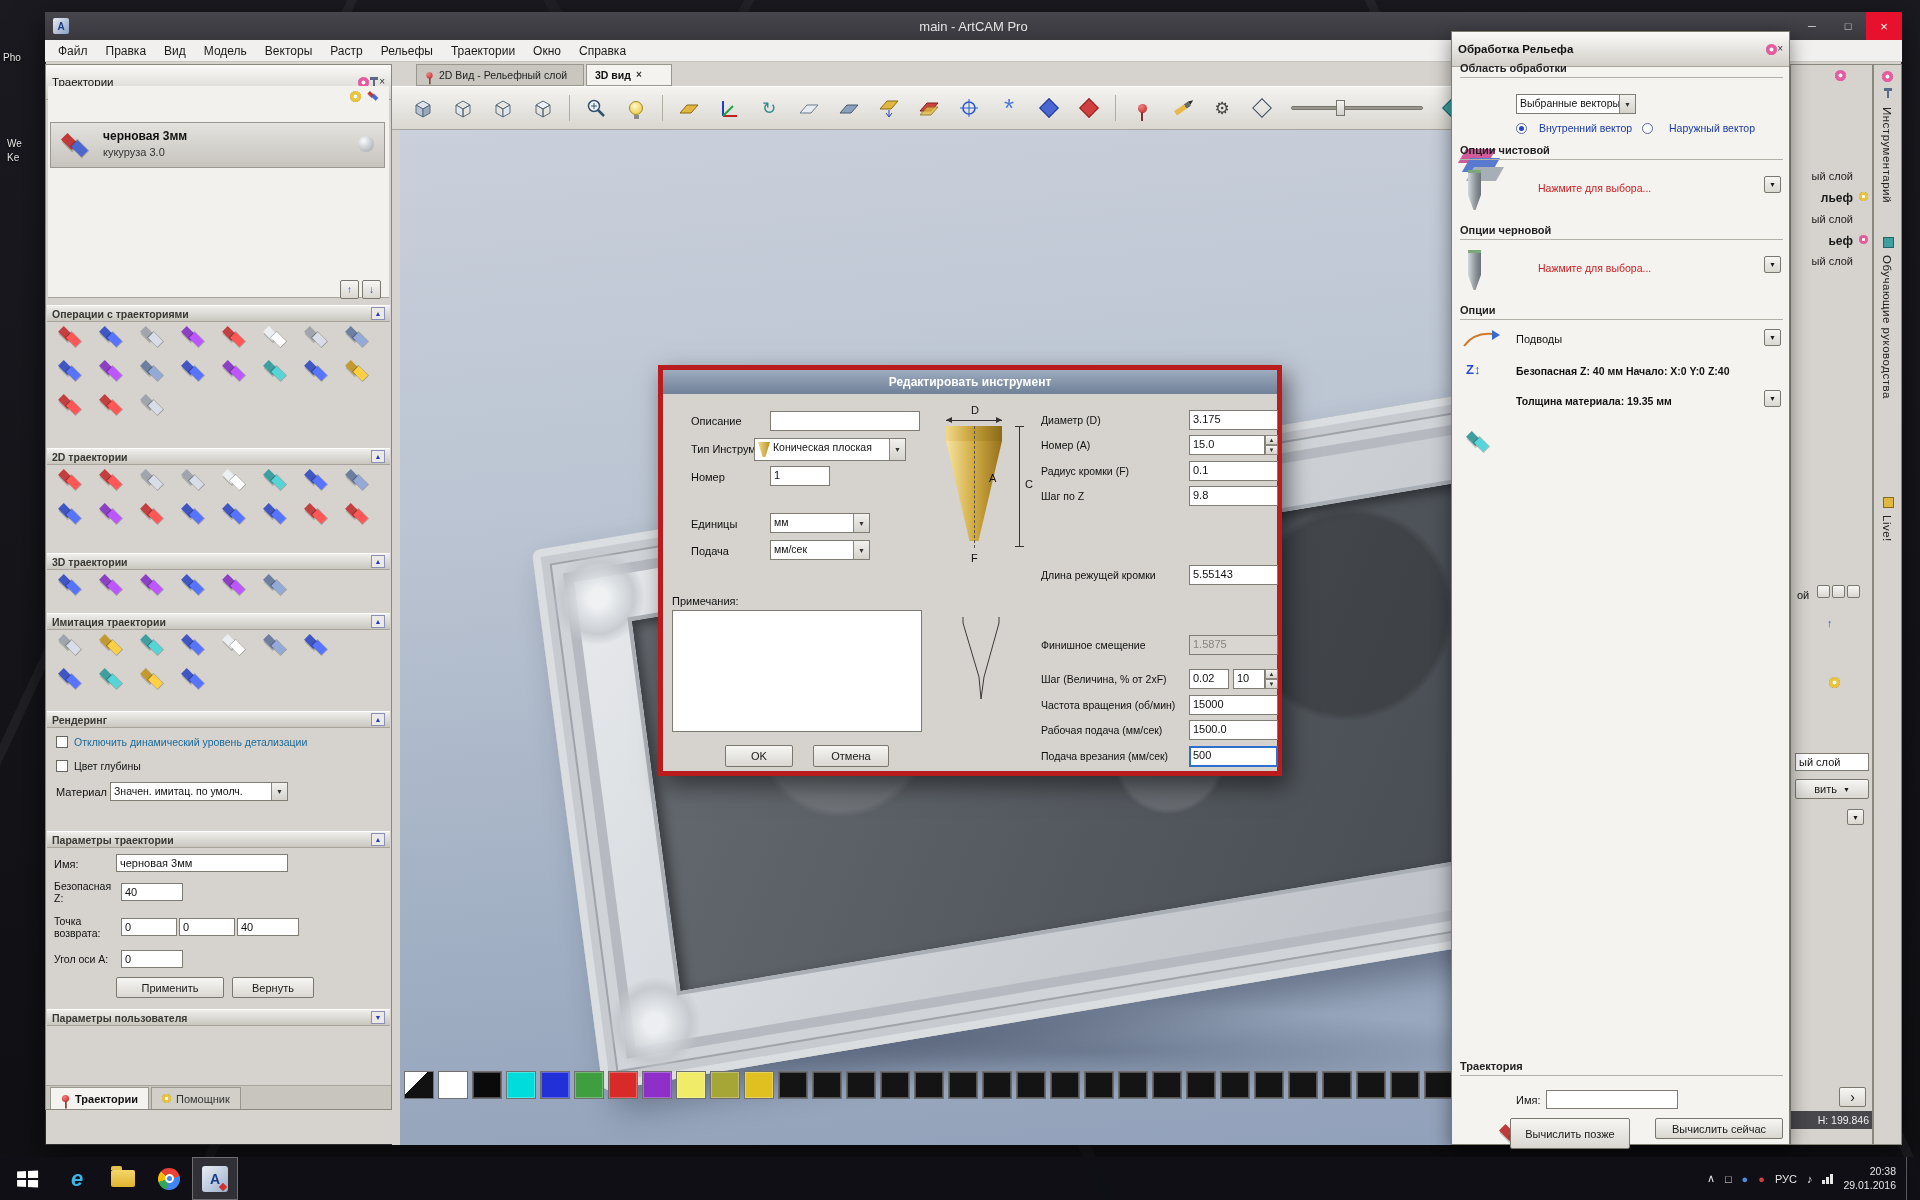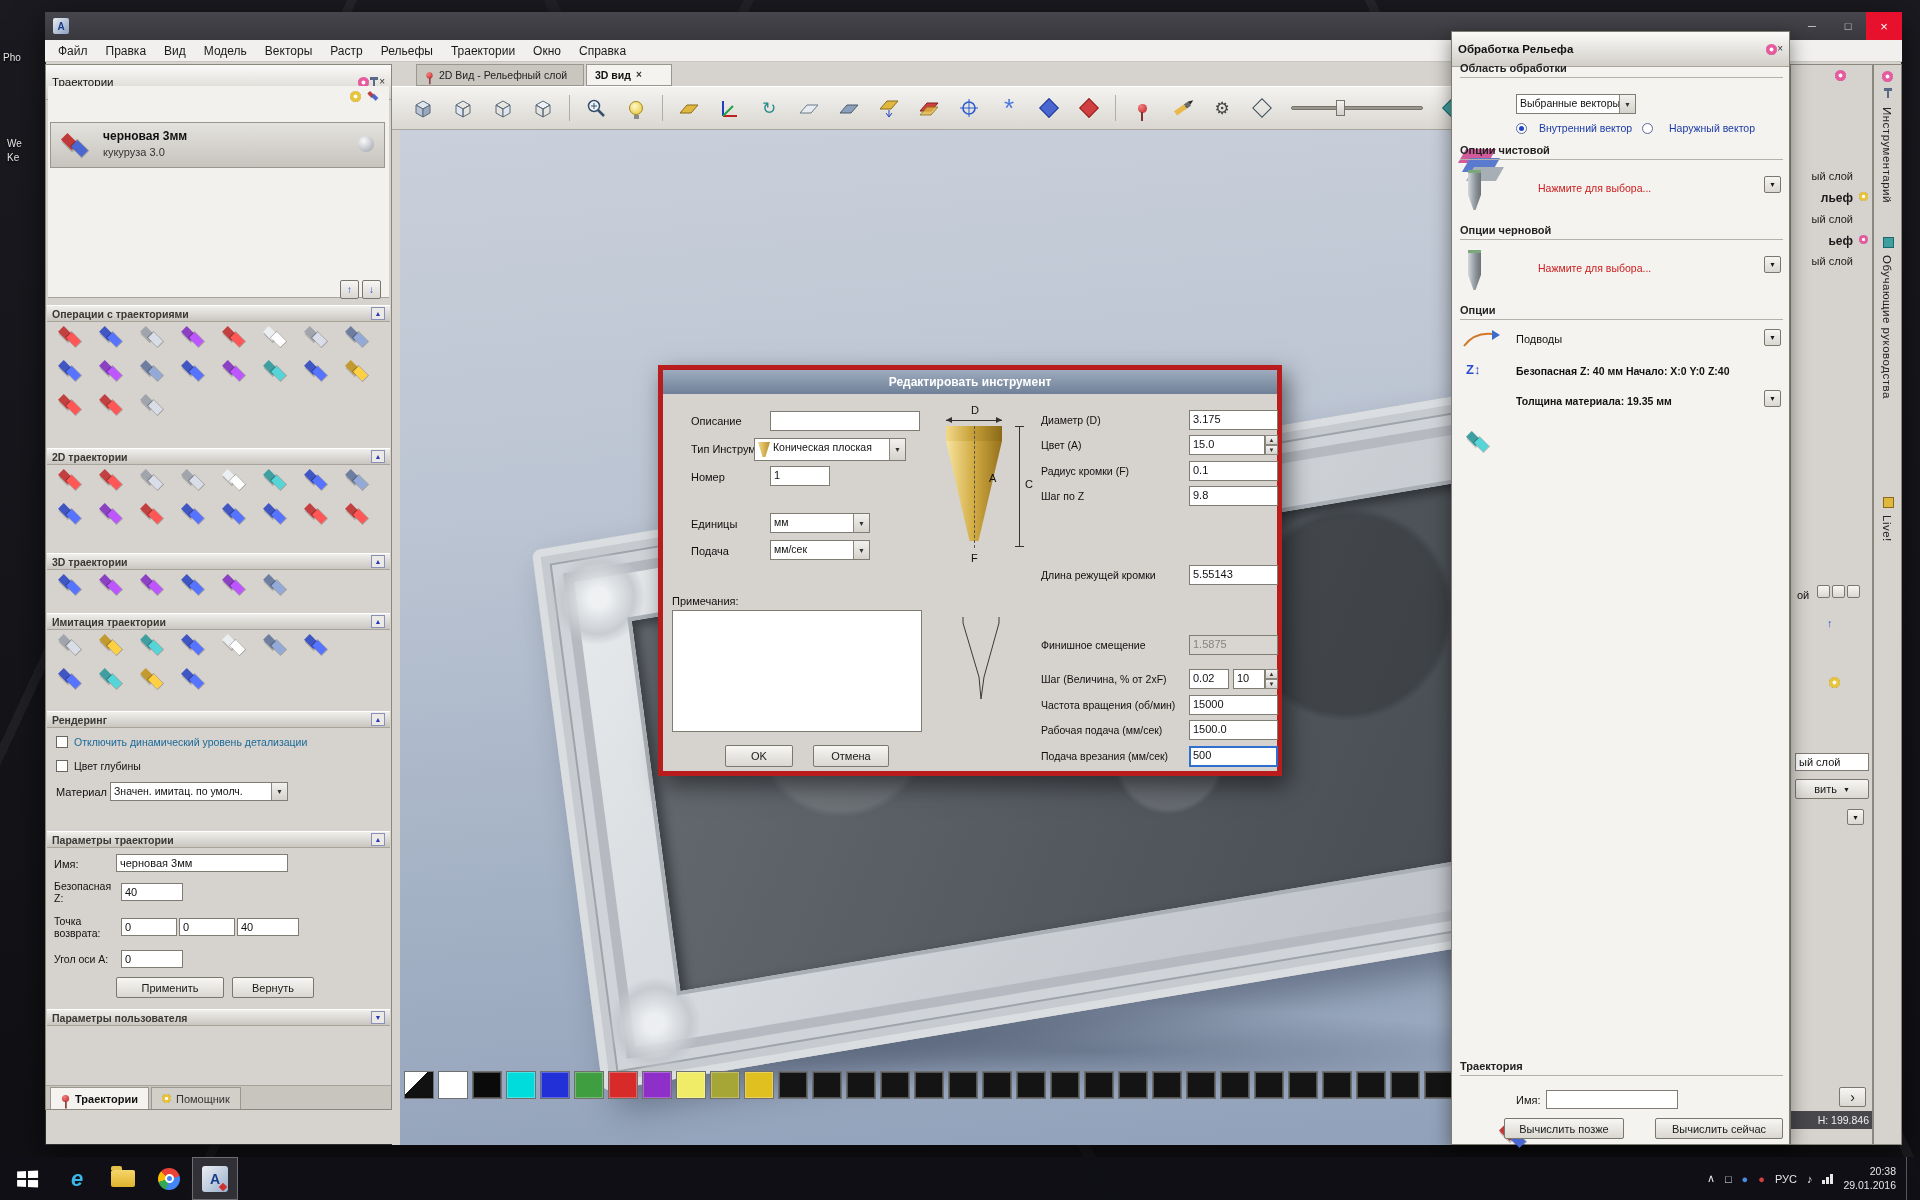--- a/index.html
+++ b/index.html
@@ -136,20 +136,21 @@
 
 <div class="wall"></div>
 <span class="desk-label" style="left:3px;top:52px">Pho</span>
 <span class="desk-label" style="left:7px;top:138px">We</span>
 <span class="desk-label" style="left:7px;top:152px">Ke</span>
 
 <div class="win-base"></div>
 
 <div class="titlebar">
   <span class="appico">A</span>
+  <span class="title">main - ArtCAM Pro</span>
   <span class="winbtns">
     <span class="winbtn">─</span>
     <span class="winbtn">□</span>
     <span class="winbtn close">×</span>
   </span>
 </div>
 
 <div class="menubar">
     <span class="menu-item">Файл</span>
     <span class="menu-item">Правка</span>
@@ -584,21 +585,21 @@
   <span class="zicon abs" style="left:14px;top:330px">Z↕</span>
   <span class="abs" style="left:64px;top:333px;font-size:10.5px;font-weight:bold">Безопасная Z: 40 мм Начало: X:0 Y:0 Z:40</span>
   <span class="pi c-teal abs" style="left:10px;top:354px"></span>
   <span class="abs" style="left:64px;top:363px;font-size:10.5px;font-weight:bold">Толщина материала: 19.35 мм</span>
   <span class="btn abs" style="left:312px;top:358px;width:17px;height:17px;font-size:7px">▼</span>
 
   <div class="rp-sec" style="top:1028px"><span>Траектория</span></div>
   <span class="tp2 abs" style="left:8px;top:1052px"></span>
   <span class="abs" style="left:64px;top:1062px;font-size:11px">Имя:</span>
   <div class="fld abs" style="left:94px;top:1058px;width:132px;height:19px"></div>
-  <span class="btn abs" style="left:52px;top:1086px;width:120px;height:21px">Вычислить позже</span>
+  <span class="btn abs" style="left:58px;top:1086px;width:120px;height:31px">Вычислить позже</span>
   <span class="btn abs" style="left:203px;top:1086px;width:128px;height:21px">Вычислить сейчас</span>
 </div>
 
 <div class="dialog">
   <div class="dlg-title">
       <span>Редактировать инструмент</span>
     </div>
 
   <span class="dlbl" style="left:28px;top:45px">Описание</span>
   <div class="dfld" style="left:107px;top:41px;width:150px;height:20px"></div>
@@ -639,21 +640,21 @@
     <span class="abs" style="left:82px;top:140px;width:9px;border-top:1px solid #333"></span>
     <span class="dlbl" style="left:92px;top:72px">C</span>
     <span class="dlbl" style="left:38px;top:146px">F</span>
   </div>
   <span class="abs" style="left:292px;top:245px"><svg width="52" height="90">
         <path d="M8 2 L8 8 L24 62 L26 84 L29 62 L44 8 L44 2" fill="none" stroke="#3a3a3a"></path>
       </svg></span>
 
   <span class="dlbl" style="left:378px;top:44px;font-size:10.5px">Диаметр (D)</span>
   <div class="dfld" style="left:526px;top:40px;width:89px;height:20px">3.175</div>
-  <span class="dlbl" style="left:378px;top:69px;font-size:10.5px">Цвет (A)</span>
+  <span class="dlbl" style="left:378px;top:69px;font-size:10.5px">Номер (A)</span>
   <div class="dfld" style="left:526px;top:65px;width:76px;height:20px">15.0</div>
   <span class="spin" style="left:602px;top:65px">
       <span>▲</span>
       <span>▼</span>
     </span>
   <span class="dlbl" style="left:378px;top:95px;font-size:10.5px">Радиус кромки (F)</span>
   <div class="dfld" style="left:526px;top:91px;width:89px;height:20px">0.1</div>
   <span class="dlbl" style="left:378px;top:120px;font-size:10.5px">Шаг по Z</span>
   <div class="dfld" style="left:526px;top:116px;width:89px;height:20px">9.8</div>
   <span class="dlbl" style="left:378px;top:199px;font-size:10.5px">Длина режущей кромки</span>

